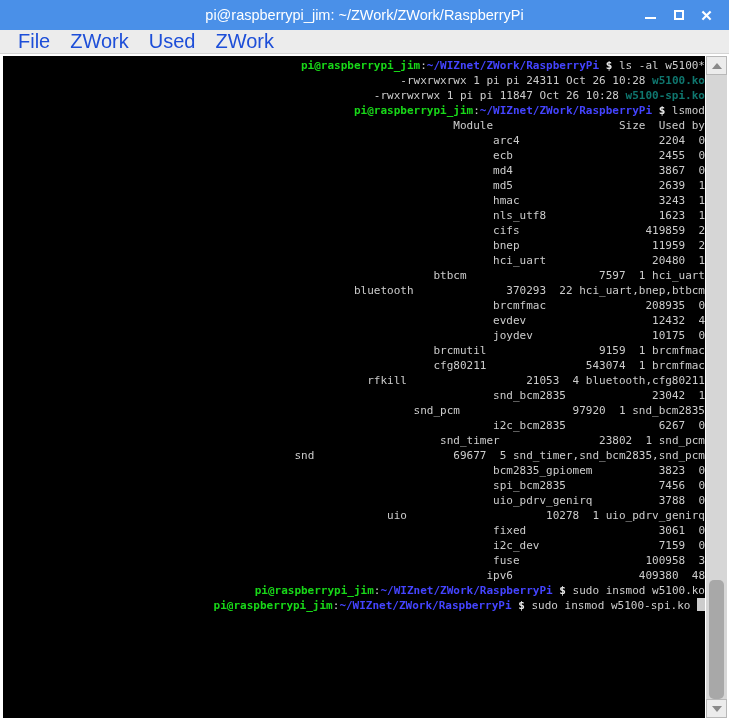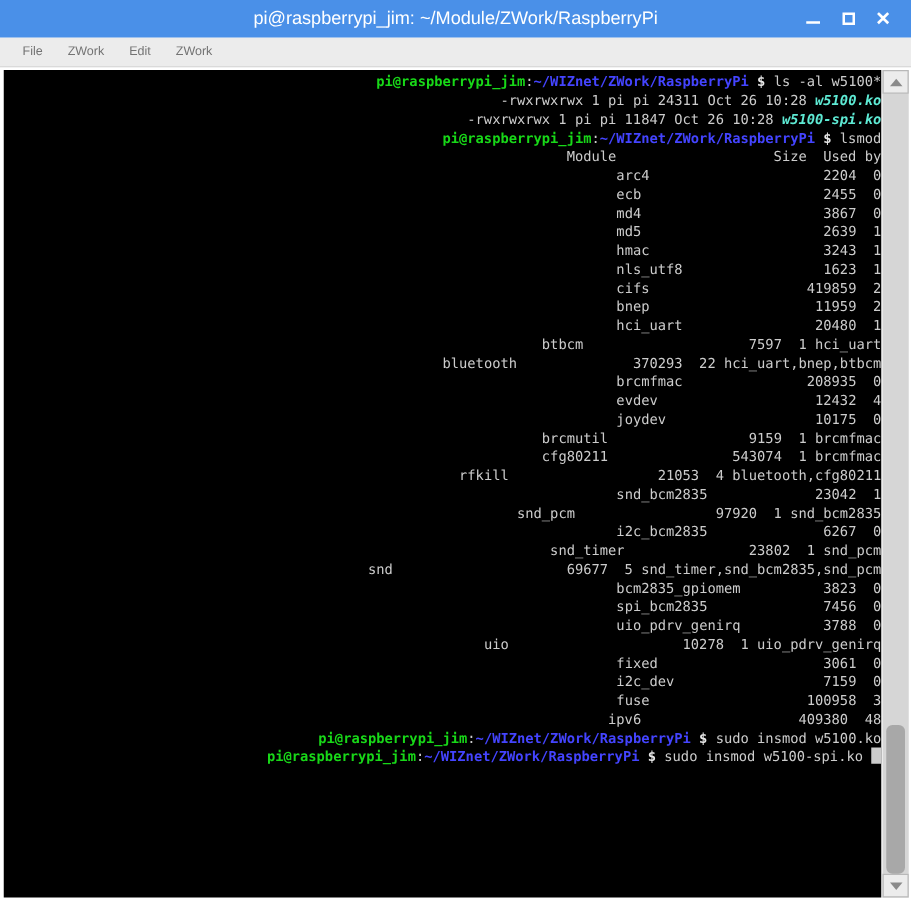--- a/index.html
+++ b/index.html
@@ -52,22 +52,22 @@
   
   .menubar{
     height:24px;min-height:24px;
     background:#ececec;
     display:flex;align-items:center;
     padding-left:8px;
     border-bottom:1px solid #d4d4d4;
     box-sizing:border-box;
   }
   .menu-item{
-    color:#737373;
-    font-size:10px;
+    color:#1d4ed8;
+    font-size:20px;
     padding:0 10px;
     cursor:default;
     font-family:"Liberation Sans", sans-serif;
   }
   
   .body-area{
     flex:1;display:flex;
     background:#ffffff;
     padding:2px 2px 2px 3px;
     box-sizing:border-box;
@@ -88,21 +88,21 @@
     line-height:15px;
     white-space:pre;
     color:#cccccc;
     text-align:right;
   }
   .ln{height:15px;}
   .c-user{color:#18d818;font-weight:bold;}
   .c-path{color:#4444ff;font-weight:bold;}
   .c-dollar{color:#e8e8e8;font-weight:bold;}
   .c-plain{color:#cccccc;font-weight:normal;}
-  .c-exec{color:#5eead4;font-weight:bold;font-style:italic;}
+  .c-exec{color:#0f766e;font-weight:bold;}
   .cursor{
     display:inline-block;
     width:8px;height:13px;
     background:#cccccc;
     vertical-align:-2px;
   }
   
   .scrollbar{
     width:22px;min-width:22px;
     background:#d6d6d6;
@@ -131,32 +131,32 @@
     background:#a8a8a8;
     border-radius:5px;
   }
 </style>
 </head>
 <body>
 
 <div class="window">
 
   <div class="titlebar">
-    <div class="title-text">pi@raspberrypi_jim: ~/Module/ZWork/RaspberryPi</div>
+    <div class="title-text">pi@raspberrypi_jim: ~/ZWork/ZWork/RaspberryPi</div>
     <div class="win-buttons">
       <div class="wb wb-min"></div>
       <div class="wb wb-max"></div>
       <div class="wb wb-close">✕</div>
     </div>
   </div>
 
   <div class="menubar">
     <div class="menu-item">File</div>
     <div class="menu-item">ZWork</div>
-    <div class="menu-item">Edit</div>
+    <div class="menu-item">Used</div>
     <div class="menu-item">ZWork</div>
   </div>
 
   <div class="body-area">
     <div class="term">
       <div class="term-inner" id="term-inner"><div class="ln"><span class="c-user">pi@raspberrypi_jim</span><span class="c-plain">:</span><span class="c-path">~/WIZnet/ZWork/RaspberryPi</span><span class="c-plain"> </span><span class="c-dollar">$</span><span class="c-plain"> ls -al w5100*</span></div><div class="ln"><span class="c-plain">-rwxrwxrwx 1 pi pi 24311 Oct 26 10:28 </span><span class="c-exec">w5100.ko</span></div><div class="ln"><span class="c-plain">-rwxrwxrwx 1 pi pi 11847 Oct 26 10:28 </span><span class="c-exec">w5100-spi.ko</span></div><div class="ln"><span class="c-user">pi@raspberrypi_jim</span><span class="c-plain">:</span><span class="c-path">~/WIZnet/ZWork/RaspberryPi</span><span class="c-plain"> </span><span class="c-dollar">$</span><span class="c-plain"> lsmod</span></div><div class="ln"><span class="c-plain">Module                   Size  Used by</span></div><div class="ln"><span class="c-plain">arc4                     2204  0</span></div><div class="ln"><span class="c-plain">ecb                      2455  0</span></div><div class="ln"><span class="c-plain">md4                      3867  0</span></div><div class="ln"><span class="c-plain">md5                      2639  1</span></div><div class="ln"><span class="c-plain">hmac                     3243  1</span></div><div class="ln"><span class="c-plain">nls_utf8                 1623  1</span></div><div class="ln"><span class="c-plain">cifs                   419859  2</span></div><div class="ln"><span class="c-plain">bnep                    11959  2</span></div><div class="ln"><span class="c-plain">hci_uart                20480  1</span></div><div class="ln"><span class="c-plain">btbcm                    7597  1 hci_uart</span></div><div class="ln"><span class="c-plain">bluetooth              370293  22 hci_uart,bnep,btbcm</span></div><div class="ln"><span class="c-plain">brcmfmac               208935  0</span></div><div class="ln"><span class="c-plain">evdev                   12432  4</span></div><div class="ln"><span class="c-plain">joydev                  10175  0</span></div><div class="ln"><span class="c-plain">brcmutil                 9159  1 brcmfmac</span></div><div class="ln"><span class="c-plain">cfg80211               543074  1 brcmfmac</span></div><div class="ln"><span class="c-plain">rfkill                  21053  4 bluetooth,cfg80211</span></div><div class="ln"><span class="c-plain">snd_bcm2835             23042  1</span></div><div class="ln"><span class="c-plain">snd_pcm                 97920  1 snd_bcm2835</span></div><div class="ln"><span class="c-plain">i2c_bcm2835              6267  0</span></div><div class="ln"><span class="c-plain">snd_timer               23802  1 snd_pcm</span></div><div class="ln"><span class="c-plain">snd                     69677  5 snd_timer,snd_bcm2835,snd_pcm</span></div><div class="ln"><span class="c-plain">bcm2835_gpiomem          3823  0</span></div><div class="ln"><span class="c-plain">spi_bcm2835              7456  0</span></div><div class="ln"><span class="c-plain">uio_pdrv_genirq          3788  0</span></div><div class="ln"><span class="c-plain">uio                     10278  1 uio_pdrv_genirq</span></div><div class="ln"><span class="c-plain">fixed                    3061  0</span></div><div class="ln"><span class="c-plain">i2c_dev                  7159  0</span></div><div class="ln"><span class="c-plain">fuse                   100958  3</span></div><div class="ln"><span class="c-plain">ipv6                   409380  48</span></div><div class="ln"><span class="c-user">pi@raspberrypi_jim</span><span class="c-plain">:</span><span class="c-path">~/WIZnet/ZWork/RaspberryPi</span><span class="c-plain"> </span><span class="c-dollar">$</span><span class="c-plain"> sudo insmod w5100.ko</span></div><div class="ln"><span class="c-user">pi@raspberrypi_jim</span><span class="c-plain">:</span><span class="c-path">~/WIZnet/ZWork/RaspberryPi</span><span class="c-plain"> </span><span class="c-dollar">$</span><span class="c-plain"> sudo insmod w5100-spi.ko </span><span class="cursor"></span></div></div>
     </div>
     <div class="scrollbar">
       <div class="sb-btn sb-up">
         <span class="sb-arrow"></span>

